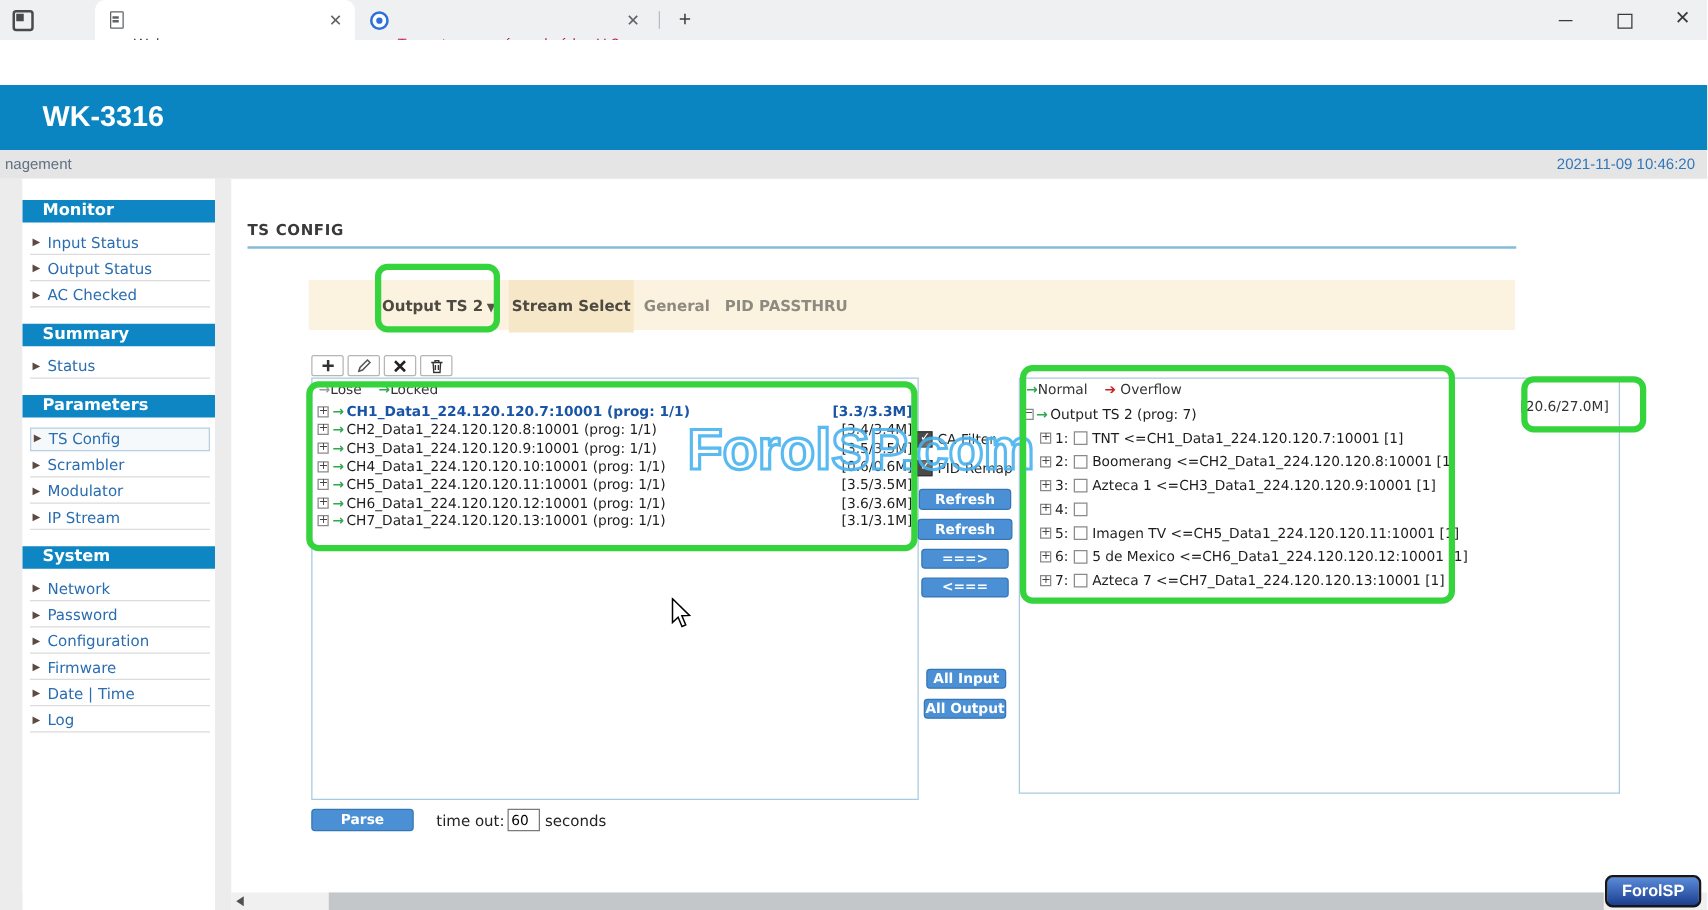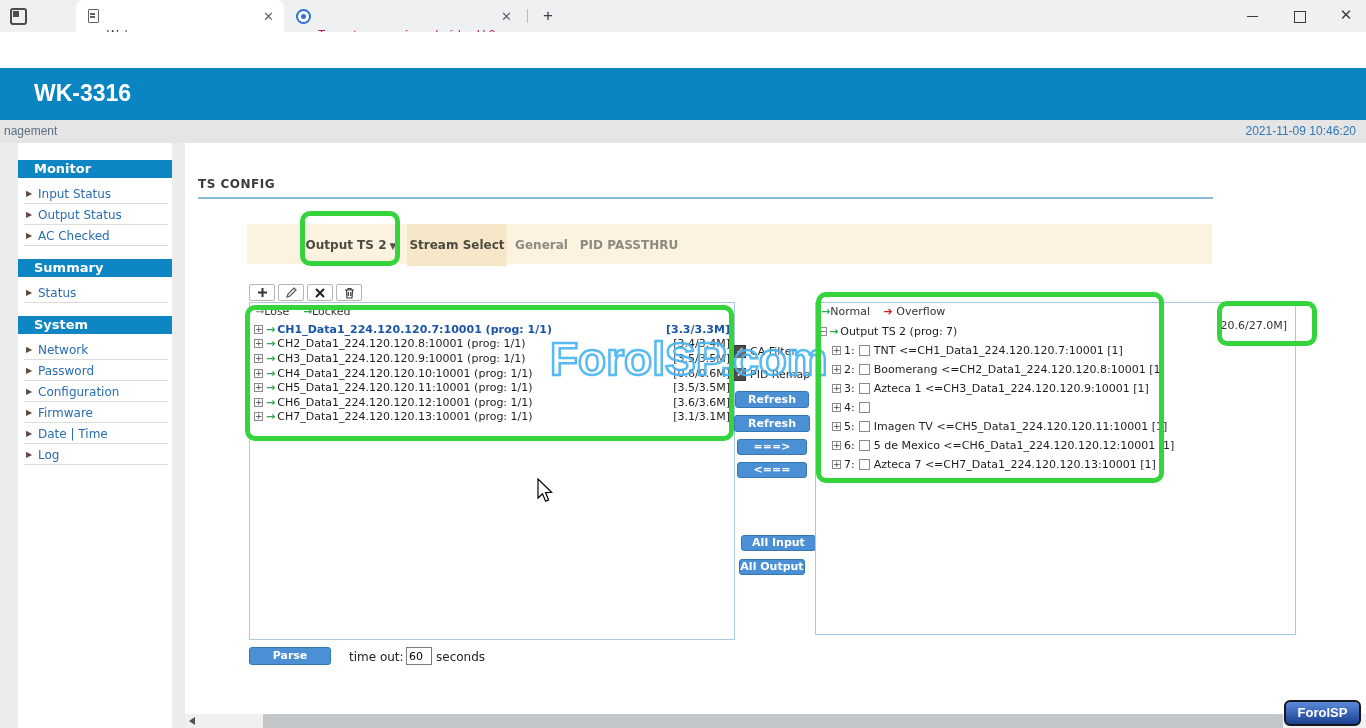--- a/index.html
+++ b/index.html
@@ -112,21 +112,21 @@
   .cb-row { position:absolute; display:flex; align-items:center; font-size:11px; color:#222; }
   .cbx { width:13px; height:13px; background:#4a4a4a; border:1px solid #333; margin-right:4px; position:relative; }
   .cbx::after { content:"✓"; position:absolute; left:2px; top:-1px; color:#fff; font-size:10px; }
   #cb-ca { left:733px; top:202px; }
   #cb-pid { left:733px; top:225px; }
   .sbtn { position:absolute; background:#4b90d4; border:1px solid #3576b5; border-radius:3px; color:#fff; font-size:11px; font-weight:bold; text-align:center; cursor:pointer; font-family:"DejaVu Sans", sans-serif; }
   #btn-ri { left:735px; top:248px; width:74px; height:17px; line-height:15px; }
   #btn-ro { left:734px; top:272px; width:76px; height:17px; line-height:15px; }
   #btn-to { left:737px; top:296px; width:70px; height:16px; line-height:14px; }
   #btn-ti { left:737px; top:319px; width:70px; height:16px; line-height:14px; }
-  #btn-ai { left:741px; top:392px; width:75px; height:16px; line-height:14px; }
+  #btn-ai { left:741px; top:392px; width:64px; height:16px; line-height:14px; }
   #btn-ao { left:739px; top:416px; width:66px; height:16px; line-height:14px; }
 
   
   #output-panel { position:absolute; left:815px; top:159px; width:481px; height:333px; border:1px solid #a9cade; background:#fff; }
   #out-root { position:absolute; left:2px; top:19px; height:18px; display:flex; align-items:center; font-size:11px; color:#1d1d1d; }
   #out-root .arr { margin:0 2px; font-weight:bold; }
   #pr-list { position:absolute; left:16px; top:38px; width:460px; }
   .pr-row { height:19px; display:flex; align-items:center; font-size:11px; color:#1d1d1d; }
   .pr-row .xbox { margin-right:3px; }
   .pr-idx { margin-right:4px; }
@@ -249,20 +249,30 @@
         </div>
     </div>
     <div class="sb-section">
       <div class="sb-head">Summary</div>
       <div>
 
       <div class="sb-item">Status</div>
         </div>
     </div>
     <div class="sb-section">
+      <div class="sb-head">Parameters</div>
+      <div>
+
+      <div class="sb-item sel">TS Config</div>
+          <div class="sb-item">Scrambler</div>
+          <div class="sb-item">Modulator</div>
+          <div class="sb-item">IP Stream</div>
+        </div>
+    </div>
+    <div class="sb-section">
       <div class="sb-head">System</div>
       <div>
 
       <div class="sb-item">Network</div>
           <div class="sb-item">Password</div>
           <div class="sb-item">Configuration</div>
           <div class="sb-item">Firmware</div>
           <div class="sb-item">Date | Time</div>
           <div class="sb-item">Log</div>
         </div>

